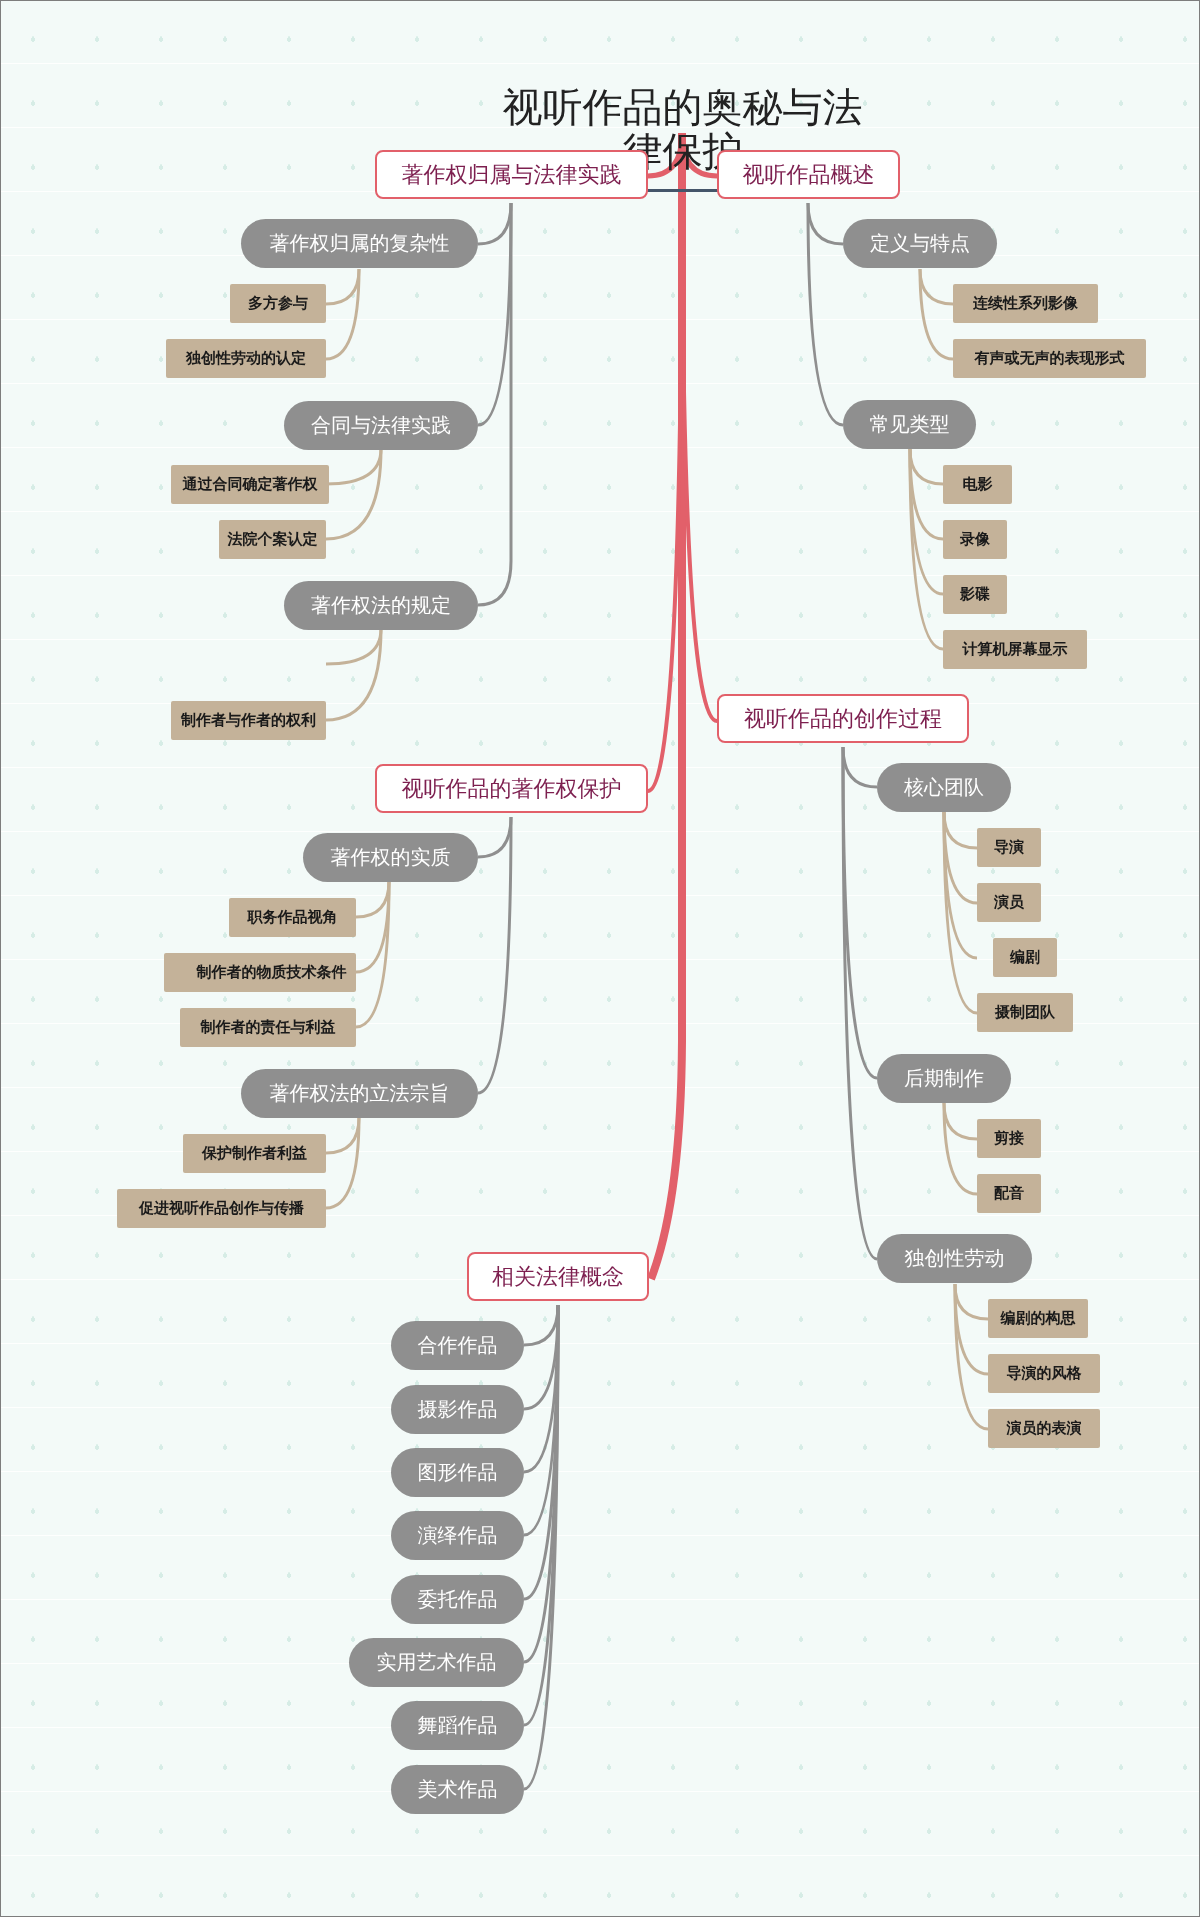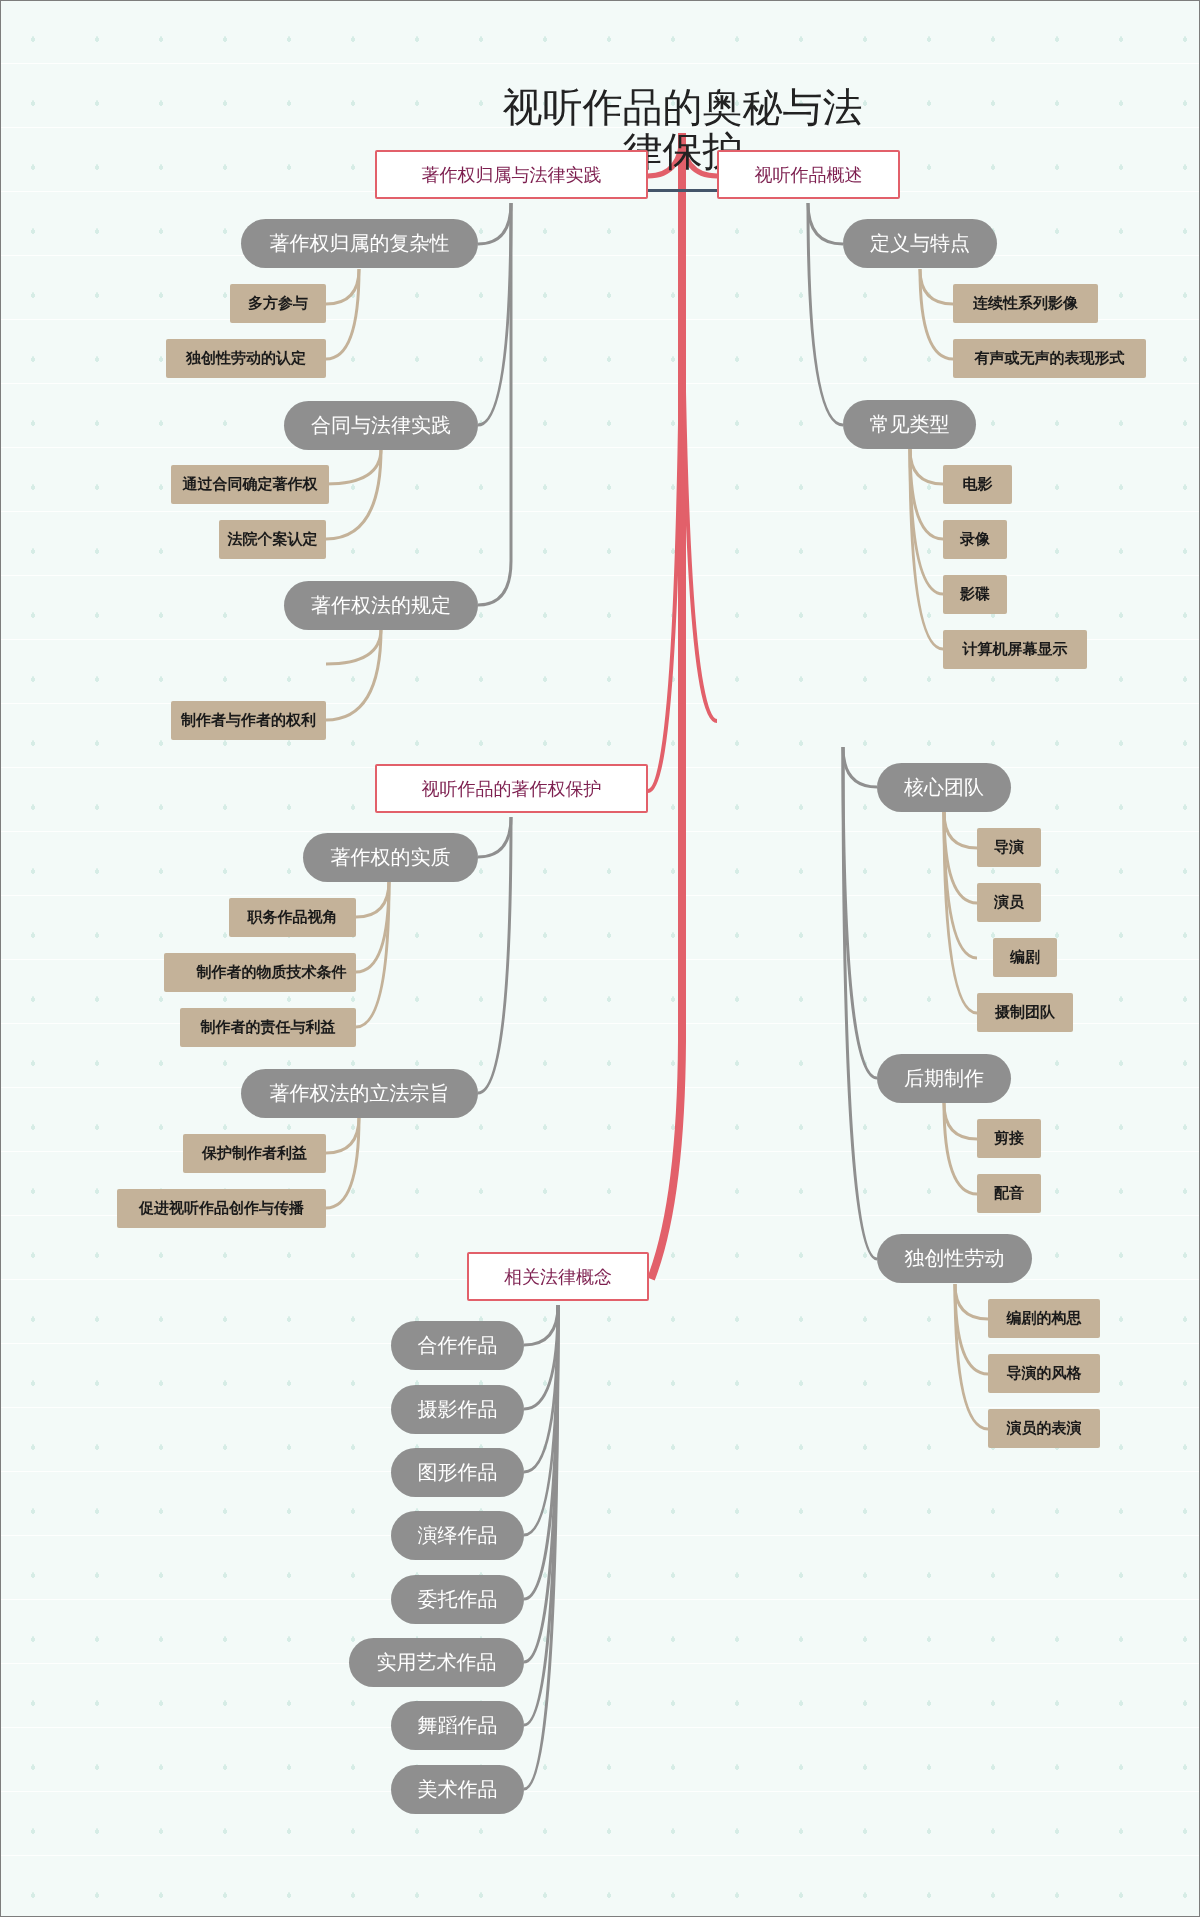--- a/index.html
+++ b/index.html
@@ -19,22 +19,22 @@
   }
   svg#links { position:absolute; left:0; top:0; }
   .title {
     position:absolute; left:485px; top:84px; width:393px; text-align:center;
     font-size:40px; color:#222; line-height:44px;
     border-bottom:3px solid #44556a; padding-bottom:16px;
     font-family:"DejaVu Sans",sans-serif; font-weight:300;
   }
   .topic {
     position:absolute; height:49px; box-sizing:border-box;
-    background:#fff; border:2px solid #e2606a; border-radius:2px;
-    color:#7d1f4f; font-size:18px; line-height:45px; text-align:center;
+    background:#fff; border:2px solid #e2606a; border-radius:8px;
+    color:#7d1f4f; font-size:22px; line-height:45px; text-align:center;
     white-space:nowrap;
   }
   .pill {
     position:absolute; height:49px; box-sizing:border-box;
     background:#8f8f8f; border-radius:25px;
     color:#fff; font-size:20px; line-height:49px; text-align:center;
     white-space:nowrap;
   }
   .leaf {
     position:absolute; height:39px; box-sizing:border-box;
@@ -131,30 +131,31 @@
 
 <div class="topic" style="left:374px;top:763px;width:273px;">视听作品的著作权保护</div>
 <div class="pill" style="left:302px;top:832px;width:175px;">著作权的实质</div>
 <div class="leaf" style="left:228px;top:897px;width:127px;">职务作品视角</div>
 <div class="leaf" style="left:163px;top:952px;width:192px;padding-left:23px;">制作者的物质技术条件</div>
 <div class="leaf" style="left:179px;top:1007px;width:176px;">制作者的责任与利益</div>
 <div class="pill" style="left:240px;top:1068px;width:237px;">著作权法的立法宗旨</div>
 <div class="leaf" style="left:182px;top:1133px;width:143px;">保护制作者利益</div>
 <div class="leaf" style="left:116px;top:1188px;width:209px;">促进视听作品创作与传播</div>
 
+<div class="topic" style="left:716px;top:693px;width:252px;">视听作品的创作过程</div>
 <div class="pill" style="left:876px;top:762px;width:134px;">核心团队</div>
 <div class="leaf" style="left:976px;top:827px;width:64px;">导演</div>
 <div class="leaf" style="left:976px;top:882px;width:64px;">演员</div>
 <div class="leaf" style="left:976px;top:937px;width:64px;margin-left:16px;">编剧</div>
 <div class="leaf" style="left:976px;top:992px;width:96px;">摄制团队</div>
 <div class="pill" style="left:876px;top:1053px;width:134px;">后期制作</div>
 <div class="leaf" style="left:976px;top:1118px;width:64px;">剪接</div>
 <div class="leaf" style="left:976px;top:1173px;width:64px;">配音</div>
 <div class="pill" style="left:876px;top:1233px;width:155px;">独创性劳动</div>
-<div class="leaf" style="left:987px;top:1298px;width:112px;">编剧的构思</div>
+<div class="leaf" style="left:987px;top:1298px;width:100px;">编剧的构思</div>
 <div class="leaf" style="left:987px;top:1353px;width:112px;">导演的风格</div>
 <div class="leaf" style="left:987px;top:1408px;width:112px;">演员的表演</div>
 
 <div class="topic" style="left:466px;top:1251px;width:182px;">相关法律概念</div>
 <div class="pill" style="left:390px;top:1320px;width:133px;">合作作品</div>
 <div class="pill" style="left:390px;top:1384px;width:133px;">摄影作品</div>
 <div class="pill" style="left:390px;top:1447px;width:133px;">图形作品</div>
 <div class="pill" style="left:390px;top:1510px;width:133px;">演绎作品</div>
 <div class="pill" style="left:390px;top:1574px;width:133px;">委托作品</div>
 <div class="pill" style="left:348px;top:1637px;width:175px;">实用艺术作品</div>

